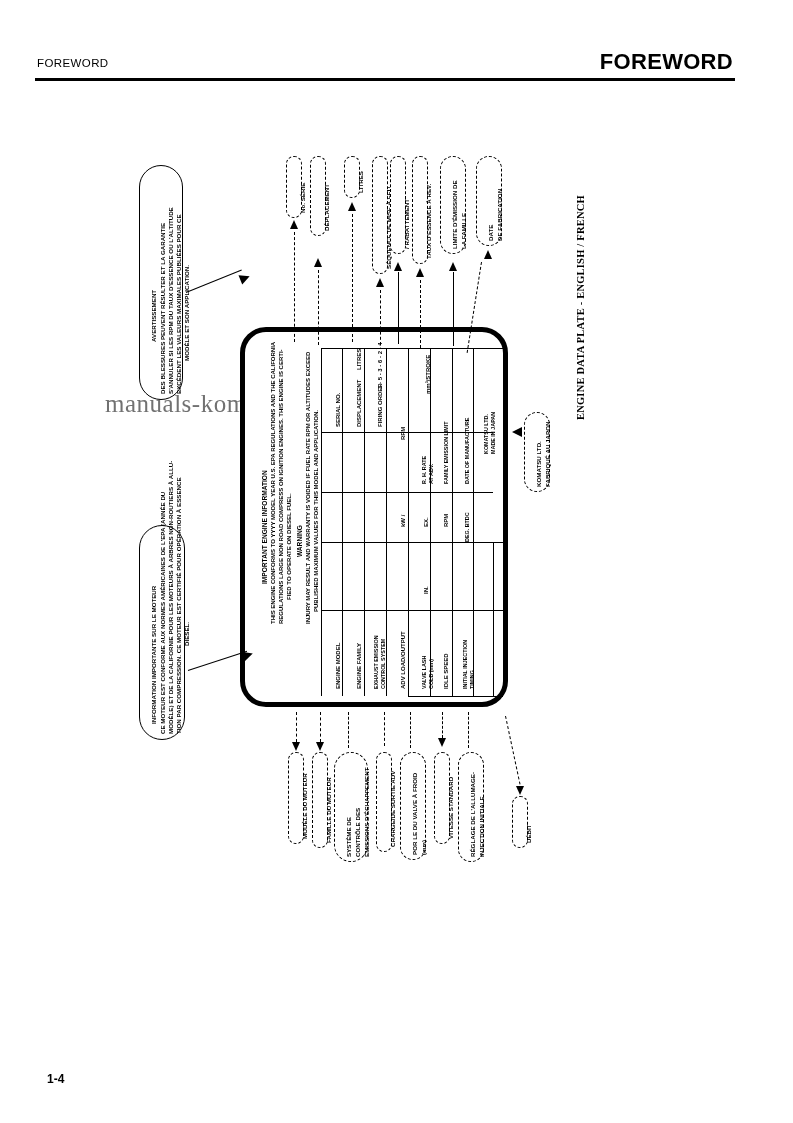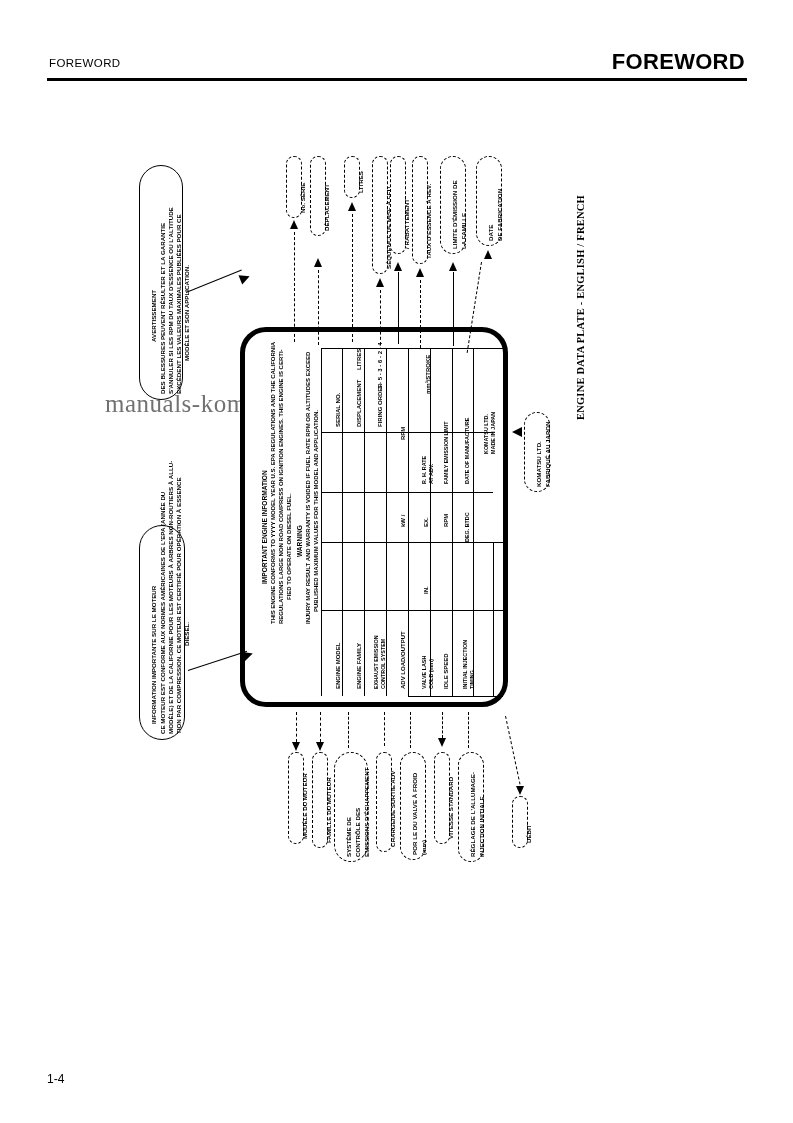--- a/index.html
+++ b/index.html
@@ -11,40 +11,40 @@
     width: 793px; height: 1123px;
     position: relative;
     font-family: "Liberation Sans", sans-serif;
     color: #000;
     overflow: hidden;
   }
 
   
   #page-header {
     position: absolute;
-    left: 47px; top: 55px;
+    left: 35px; top: 55px;
     width: 700px; height: 26px;
   }
   #hdr-left {
     position: absolute; left: 2px; top: 2px;
     font-size: 11.5px; letter-spacing: .4px;
   }
   #hdr-right {
     position: absolute; right: 2px; top: -6px;
     font-size: 22px; font-weight: bold; letter-spacing: .3px;
   }
   #hdr-rule {
     position: absolute; left: 0; bottom: 0;
     width: 700px; height: 3px; background: #000;
   }
 
   
   #page-number {
     position: absolute; left: 47px; top: 1072px;
-    font-size: 12px; font-weight: normal;
+    font-size: 12px; font-weight: bold;
   }
 
   
   #watermark {
     position: absolute; left: 105px; top: 390px;
     font-size: 25px; color: #4a4a4a; opacity: .78;
     font-family: "Liberation Serif", serif;
     letter-spacing: .5px; white-space: nowrap;
     pointer-events: none;
   }

